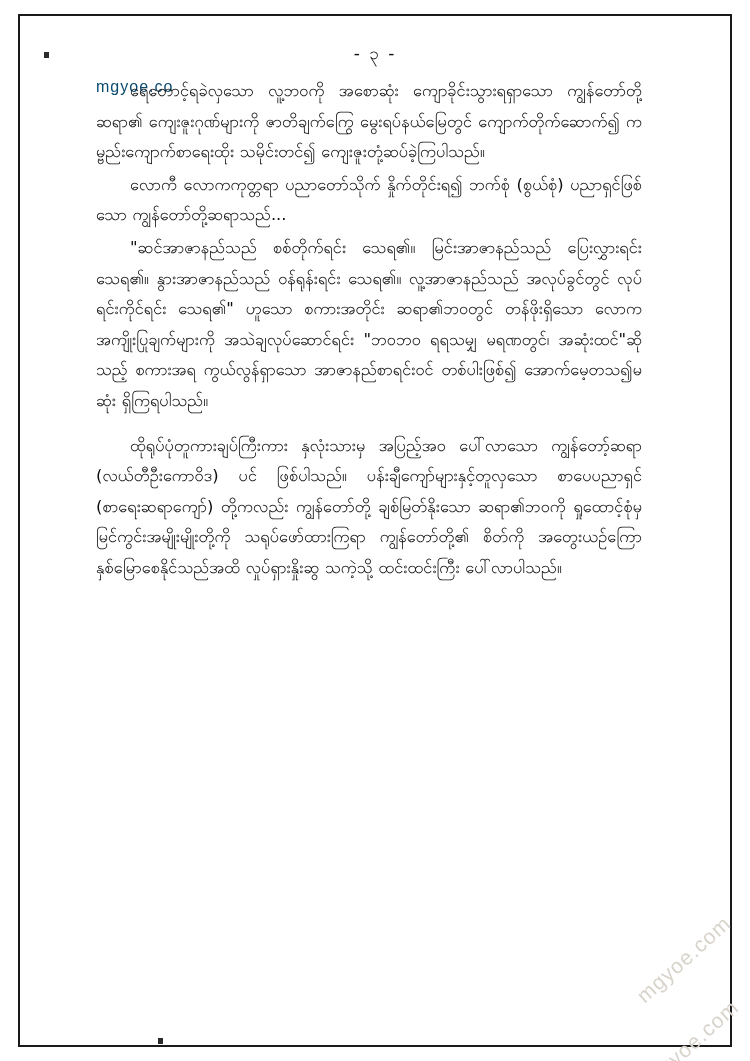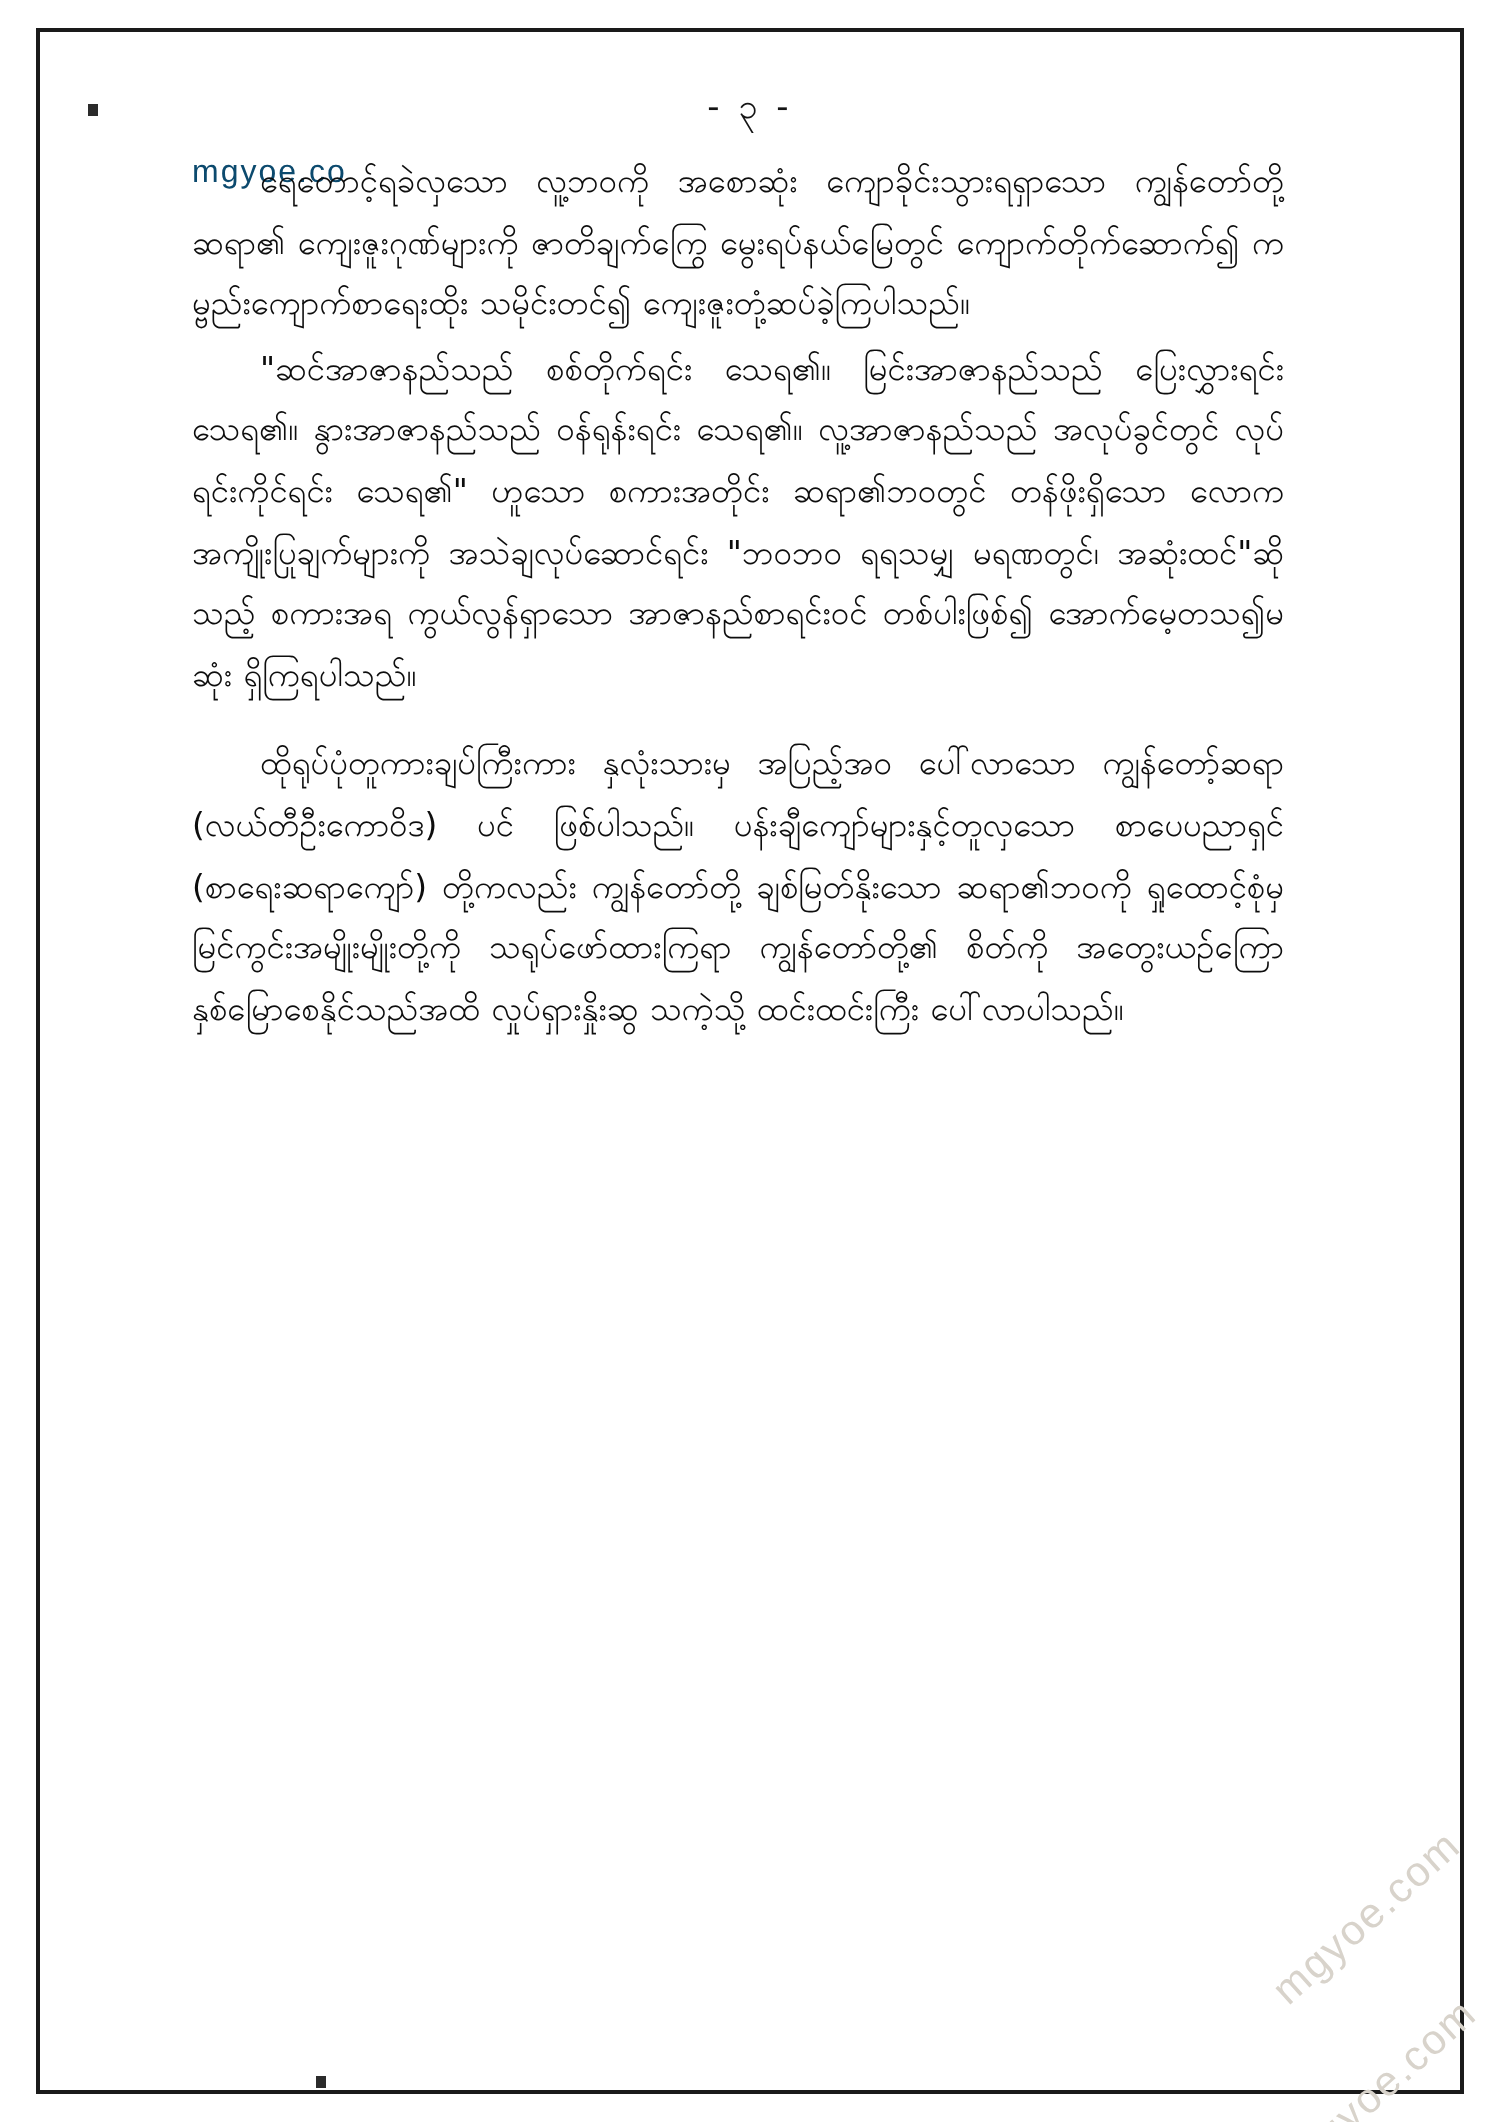--- a/index.html
+++ b/index.html
@@ -117,20 +117,21 @@
   <div class="page-border"></div>
   <div class="corner-dot dot-tl"></div>
   <div class="corner-dot dot-bl"></div>
 
   <div class="page-number">- ၃ -</div>
 
   <div class="watermark-top">mgyoe.co</div>
 
   <div class="content">
     <p class="para indent">ရေတောင့်ရခဲလှသော လူ့ဘဝကို အစောဆုံး ကျောခိုင်းသွားရရှာသော ကျွန်တော်တို့ ဆရာ၏ ကျေးဇူးဂုဏ်များကို ဇာတိချက်ကြွေ မွေးရပ်နယ်မြေတွင် ကျောက်တိုက်ဆောက်၍ ကမ္ဗည်းကျောက်စာရေးထိုး သမိုင်းတင်၍ ကျေးဇူးတုံ့ဆပ်ခဲ့ကြပါသည်။</p>
+    <p class="para indent">လောကီ လောကကုတ္တရာ ပညာတော်သိုက် နှိုက်တိုင်းရ၍ ဘက်စုံ (စွယ်စုံ) ပညာရှင်ဖြစ်သော ကျွန်တော်တို့ဆရာသည်...</p>
     <p class="para indent">"ဆင်အာဇာနည်သည် စစ်တိုက်ရင်း သေရ၏။ မြင်းအာဇာနည်သည် ပြေးလွှားရင်း သေရ၏။ နွားအာဇာနည်သည် ဝန်ရုန်းရင်း သေရ၏။ လူ့အာဇာနည်သည် အလုပ်ခွင်တွင် လုပ်ရင်းကိုင်ရင်း သေရ၏" ဟူသော စကားအတိုင်း ဆရာ၏ဘဝတွင် တန်ဖိုးရှိသော လောက အကျိုးပြုချက်များကို အသဲချလုပ်ဆောင်ရင်း "ဘဝဘဝ ရရသမျှ မရဏတွင်၊ အဆုံးထင်"ဆိုသည့် စကားအရ ကွယ်လွန်ရှာသော အာဇာနည်စာရင်းဝင် တစ်ပါးဖြစ်၍ အောက်မေ့တသ၍မဆုံး ရှိကြရပါသည်။</p>
     <div class="spacer-sm"></div>
     <div class="spacer-sm"></div>
     <p class="para indent">ထိုရုပ်ပုံတူကားချပ်ကြီးကား နှလုံးသားမှ အပြည့်အဝ ပေါ်လာသော ကျွန်တော့်ဆရာ (လယ်တီဦးကောဝိဒ) ပင် ဖြစ်ပါသည်။ ပန်းချီကျော်များနှင့်တူလှသော စာပေပညာရှင် (စာရေးဆရာကျော်) တို့ကလည်း ကျွန်တော်တို့ ချစ်မြတ်နိုးသော ဆရာ၏ဘဝကို ရှုထောင့်စုံမှ မြင်ကွင်းအမျိုးမျိုးတို့ကို သရုပ်ဖော်ထားကြရာ ကျွန်တော်တို့၏ စိတ်ကို အတွေးယဉ်ကြော နှစ်မြောစေနိုင်သည်အထိ လှုပ်ရှားနှိုးဆွ သကဲ့သို့ ထင်းထင်းကြီး ပေါ်လာပါသည်။</p>
     <div class="spacer-sm"></div>
     <div class="spacer-sm"></div>
   </div>
 
   <div class="watermark-diag wm-1">mgyoe.com</div>
   <div class="watermark-diag wm-2">mgyoe.com</div>

